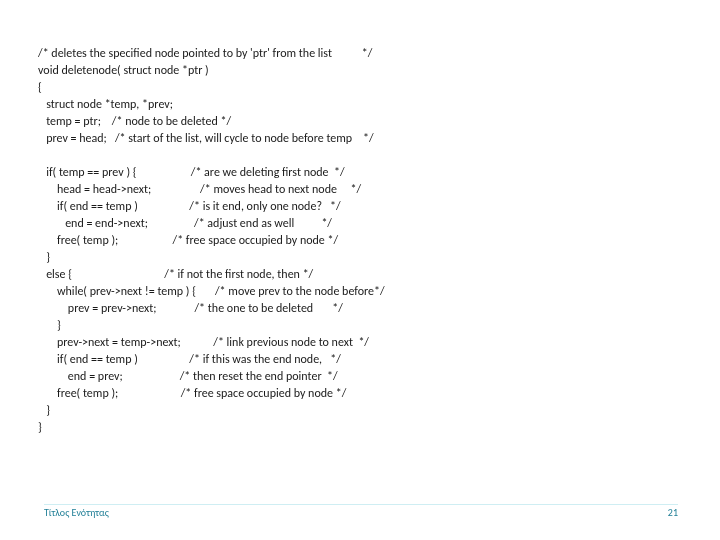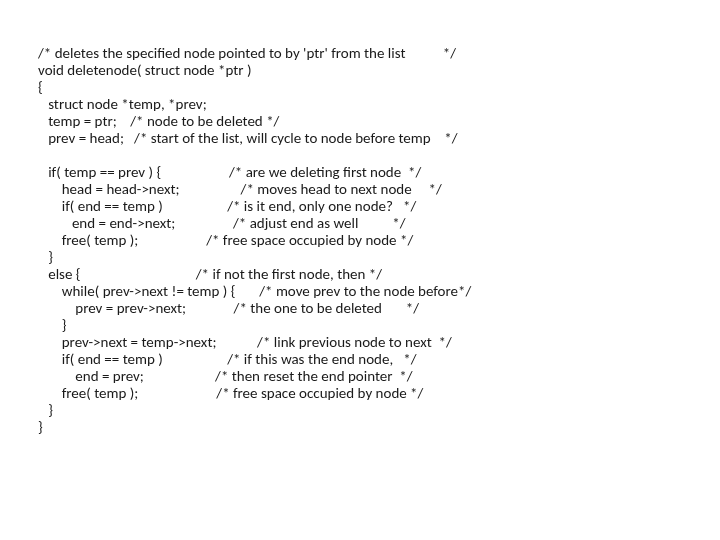--- a/index.html
+++ b/index.html
@@ -17,21 +17,21 @@
     width: 720px;
     height: 540px;
     box-sizing: border-box;
   }
   .code-block {
     position: absolute;
     left: 38px;
     top: 28px;
     right: 60px;
     font-family: "Calibri", "Segoe UI", Arial, sans-serif;
-    font-size: 15px;
+    font-size: 12px;
     line-height: 17px;
     color: #1a1a1a;
     white-space: pre;
   }
   .footer {
     position: absolute;
     left: 0;
     right: 0;
     bottom: 14px;
     height: 20px;
@@ -82,13 +82,18 @@
 <span>       while( prev-&gt;next != temp ) {       /* move prev to the node before*/</span>
 <span>           prev = prev-&gt;next;              /* the one to be deleted       */</span>
 <span>       }</span>
 <span>       prev-&gt;next = temp-&gt;next;            /* link previous node to next  */</span>
 <span>       if( end == temp )                   /* if this was the end node,   */</span>
 <span>           end = prev;                     /* then reset the end pointer  */</span>
 <span>       free( temp );                       /* free space occupied by node */</span>
 <span>   }</span>
 <span>}</span></div>
 
+  <div class="footer">
+    <div class="footer-line"></div>
+    <div class="footer-title">Τίτλος Ενότητας</div>
+    <div class="page-num">21</div>
+  </div>
 </div>
 
 </body></html>

